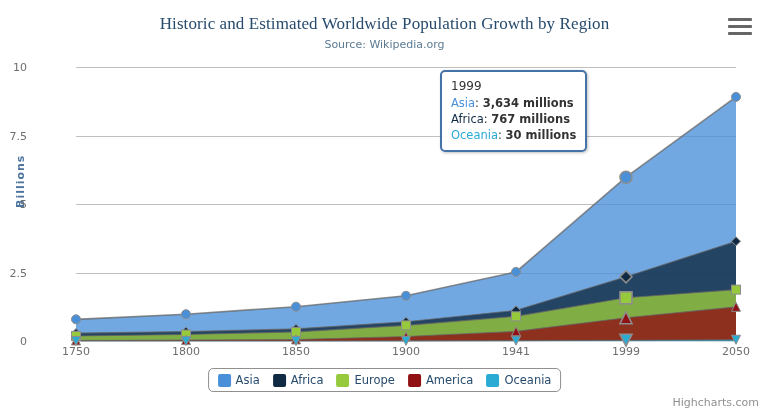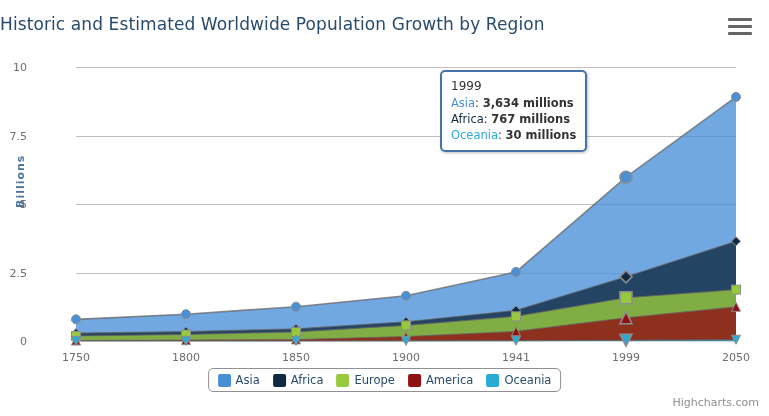--- a/index.html
+++ b/index.html
@@ -5,22 +5,22 @@
   html,body{margin:0;padding:0;}
   body{
     width:769px;height:416px;background:#ffffff;
     font-family:"DejaVu Sans","Liberation Sans",sans-serif;
     overflow:hidden;position:relative;
   }
   #chart-root{position:absolute;inset:0;}
 
   
   .chart-title{
-    position:absolute;left:0;right:0;top:14px;
-    font-size:17px;color:#274b6d;font-weight:normal;letter-spacing:.1px;
+    position:absolute;left:0;right:0;top:14px;text-align:center;
+    font-size:17px;color:#274b6d;font-weight:normal;letter-spacing:.1px;font-family:Liberation Serif, serif;
   }
   .chart-subtitle{
     position:absolute;left:0;right:0;top:38px;text-align:center;
     font-size:11px;color:#5d7c93;
   }
 
   
   .ctx-button{position:absolute;right:17px;top:18px;width:24px;height:20px;cursor:pointer;}
   .ctx-button span{display:block;height:3px;background:#666;margin-bottom:4px;border-radius:1px;}
   .ctx-button span:last-child{margin-bottom:0;}
@@ -29,21 +29,21 @@
   .plot{position:absolute;left:76px;top:67px;width:660px;height:274px;}
   .grid-line{position:absolute;left:0;width:100%;height:1px;background:#c0c0c0;}
   .grid-line.base{background:#c9dce8;}
 
   .y-label{
     position:absolute;right:742px;width:40px;text-align:right;
     font-size:11px;color:#6e6e6e;transform:translateY(-50%);
   }
   .x-label{
     position:absolute;top:345px;font-size:11px;color:#6e6e6e;
-    transform:translateX(-50%);white-space:nowrap;margin-top:6px;
+    transform:translateX(-50%);white-space:nowrap;
   }
   .axis-title{
     position:absolute;left:14px;top:208px;font-size:11px;font-weight:bold;
     color:#4d759e;transform:rotate(-90deg);transform-origin:left top;
     white-space:nowrap;letter-spacing:1px;
   }
   .x-axis-line{position:absolute;left:76px;top:341px;width:660px;height:1px;background:#c9dce8;}
 
   svg.series-layer{position:absolute;left:0;top:0;width:660px;height:274px;overflow:visible;}
 
@@ -72,20 +72,21 @@
   .credits{
     position:absolute;right:10px;bottom:7px;font-size:11px;color:#909090;cursor:pointer;
   }
 </style>
 </head>
 <body>
 
 <div id="chart-root">
 
   <div class="chart-title">Historic and Estimated Worldwide Population Growth by Region</div>
+  <div class="chart-subtitle">Source: Wikipedia.org</div>
 
   <div class="ctx-button">
     <span></span>
     <span></span>
     <span></span>
   </div>
 
   <div class="axis-title">Billions</div>
 
   <div id="y-labels">

